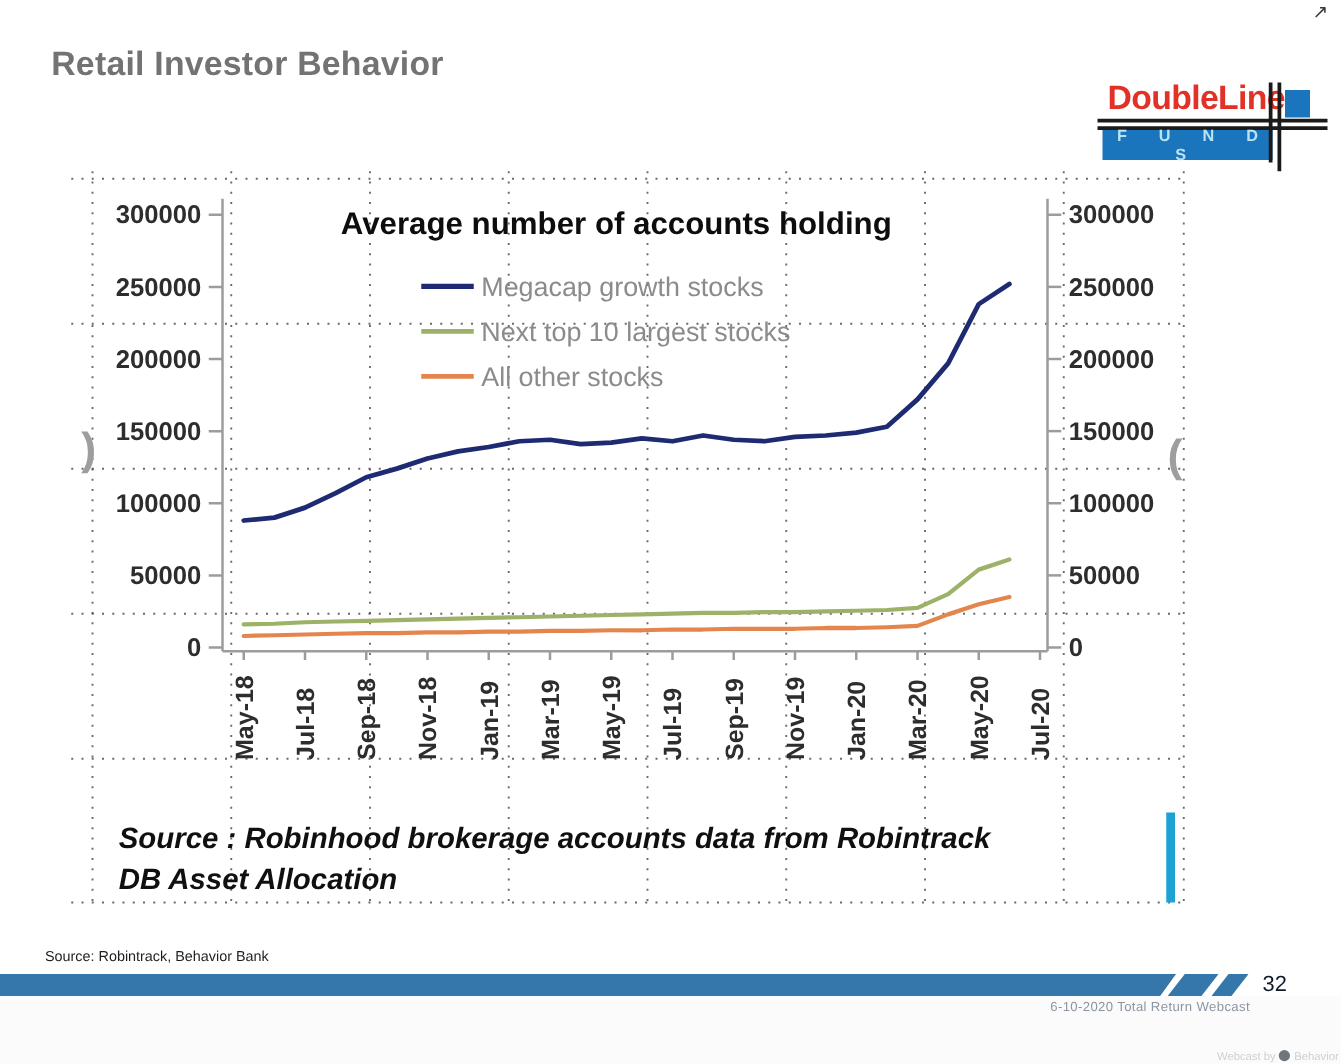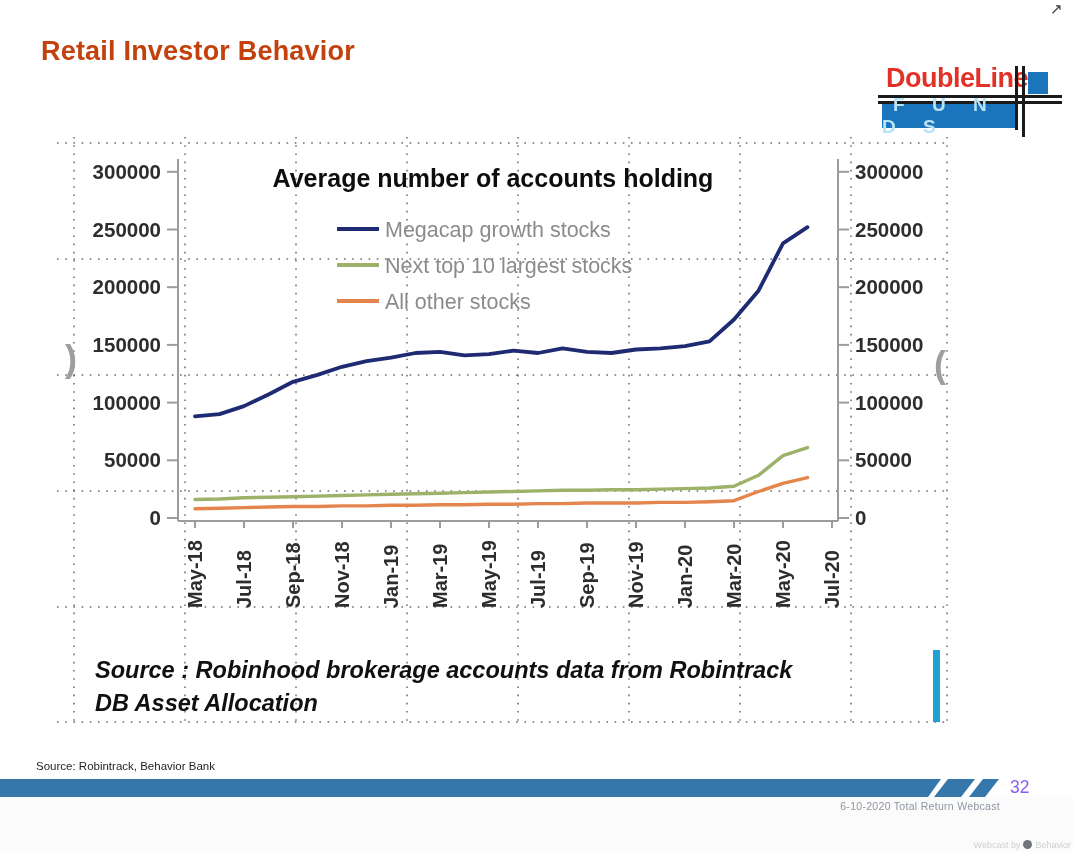--- a/index.html
+++ b/index.html
@@ -1,50 +1,50 @@
 <!DOCTYPE html>
 <html><head>
 <meta charset="utf-8">
 <style>
   * { margin:0; padding:0; box-sizing:border-box; }
   body { font-family:"Liberation Sans", sans-serif; background:#ffffff; }
   .slide { position:relative; width:1073px; height:851px; background:#ffffff; overflow:hidden; }
 
-  .slide-title { position:absolute; left:41px; top:36px; font-size:27px; font-weight:bold; color:#c2410c; letter-spacing:0.2px; }
+  .slide-title { position:absolute; left:41px; top:36px; font-size:27px; font-weight:bold; color:#737373; letter-spacing:0.2px; }
 
   .expand-icon { position:absolute; left:1050px; top:0px; font-size:15px; color:#3a3a3a; cursor:pointer; }
 
   
   .logo { position:absolute; left:878px; top:14px; width:192px; height:78px;margin-top:44px; }
   .logo-brand { position:absolute; left:8px; top:5px; font-size:27px; font-weight:bold; color:#e23127; letter-spacing:-0.5px; }
   .logo-hline { position:absolute; left:0; width:184px; height:2.5px; background:#1a1a1a; }
   .logo-hline-1 { top:37px; }
   .logo-hline-2 { top:43px; }
   .logo-funds { position:absolute; left:4px; top:46px; width:136px; height:24px; background:#1b75bc; display:flex; align-items:center; justify-content:center; }
-  .logo-funds span { color:#b7e3f6; font-weight:bold; font-size:19px; letter-spacing:11px; text-indent:11px; }
+  .logo-funds span { color:#b7e3f6; font-weight:bold; font-size:13px; letter-spacing:11px; text-indent:11px;text-align:center; }
   .logo-vline { position:absolute; width:3px; background:#1a1a1a; }
   .logo-vline-1 { left:137px; top:8px; height:64px; }
   .logo-vline-2 { left:144px; top:8px; height:71px; }
   .logo-square { position:absolute; left:150px; top:14px; width:20px; height:22px; background:#1b75bc; }
 
   .chart-wrap { position:absolute; left:45px; top:135px; width:915px; height:595px; }
   .curl { position:absolute; font-size:36px; font-weight:bold; color:#9e9e9e; }
   .curl-left { left:20px; top:203px; }
   .curl-right { left:889px; top:209px; }
 
   .footer-source { position:absolute; left:36px; top:760px; font-size:11.5px; color:#1f1f1f; }
 
   .bottom-band { position:absolute; left:0; top:797px; width:1073px; height:54px; background:#fbfbfb; }
   .bar-main { position:absolute; left:0; top:779px; width:941px; height:18px; background:#3577aa;
               clip-path:polygon(0 0, 100% 0, calc(100% - 13px) 100%, 0 100%); }
   .bar-p1 { position:absolute; left:934px; top:779px; width:41px; height:18px; background:#3577aa;
             clip-path:polygon(14px 0, 41px 0, 27px 100%, 0 100%); }
   .bar-p2 { position:absolute; left:969px; top:779px; width:30px; height:18px; background:#3577aa;
             clip-path:polygon(14px 0, 30px 0, 16px 100%, 0 100%); }
-  .page-number { position:absolute; left:1010px; top:777px; font-size:17.5px; color:#8b5cf6; }
+  .page-number { position:absolute; left:1010px; top:777px; font-size:17.5px; color:#0f172a; }
   .webcast-caption { position:absolute; right:73px; top:800px; font-size:10.5px; color:#8d95a2; letter-spacing:0.3px; }
 
   .watermark { position:absolute; right:8px; top:816px; font-size:22px; color:rgba(180,180,180,0.75); letter-spacing:1px; }
   .watermark-sub { position:absolute; right:2px; top:840px; font-size:9px; color:#ccd0d4; display:flex; align-items:flex-start; gap:3px; }
   .gm-icon { display:inline-block; width:9px; height:9px; border-radius:50%; background:#70757c; }
 
   svg text { font-family:"Liberation Sans", sans-serif; }
 </style>
 </head>
 <body>

